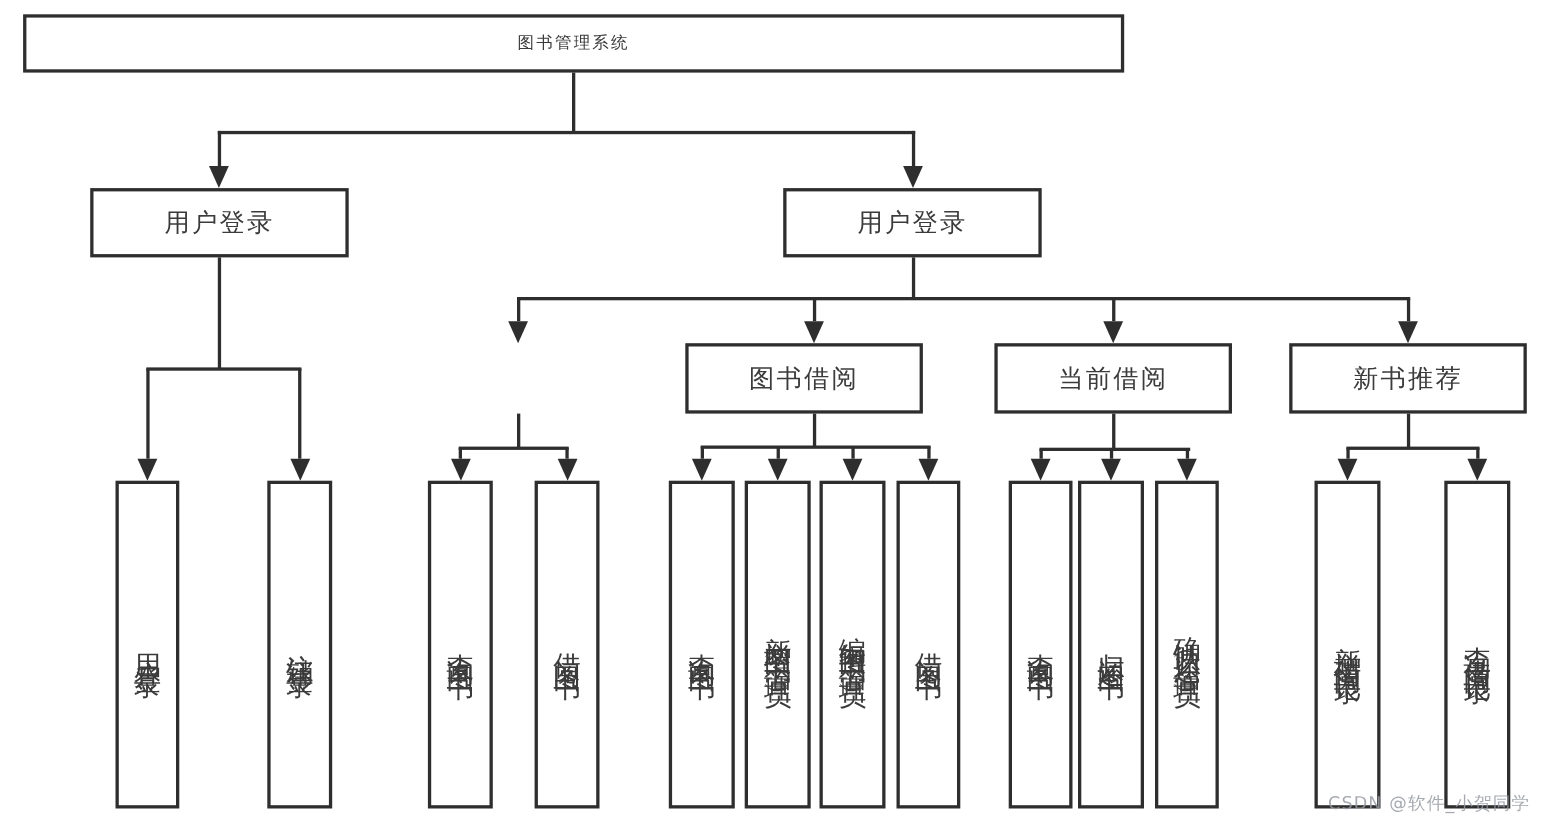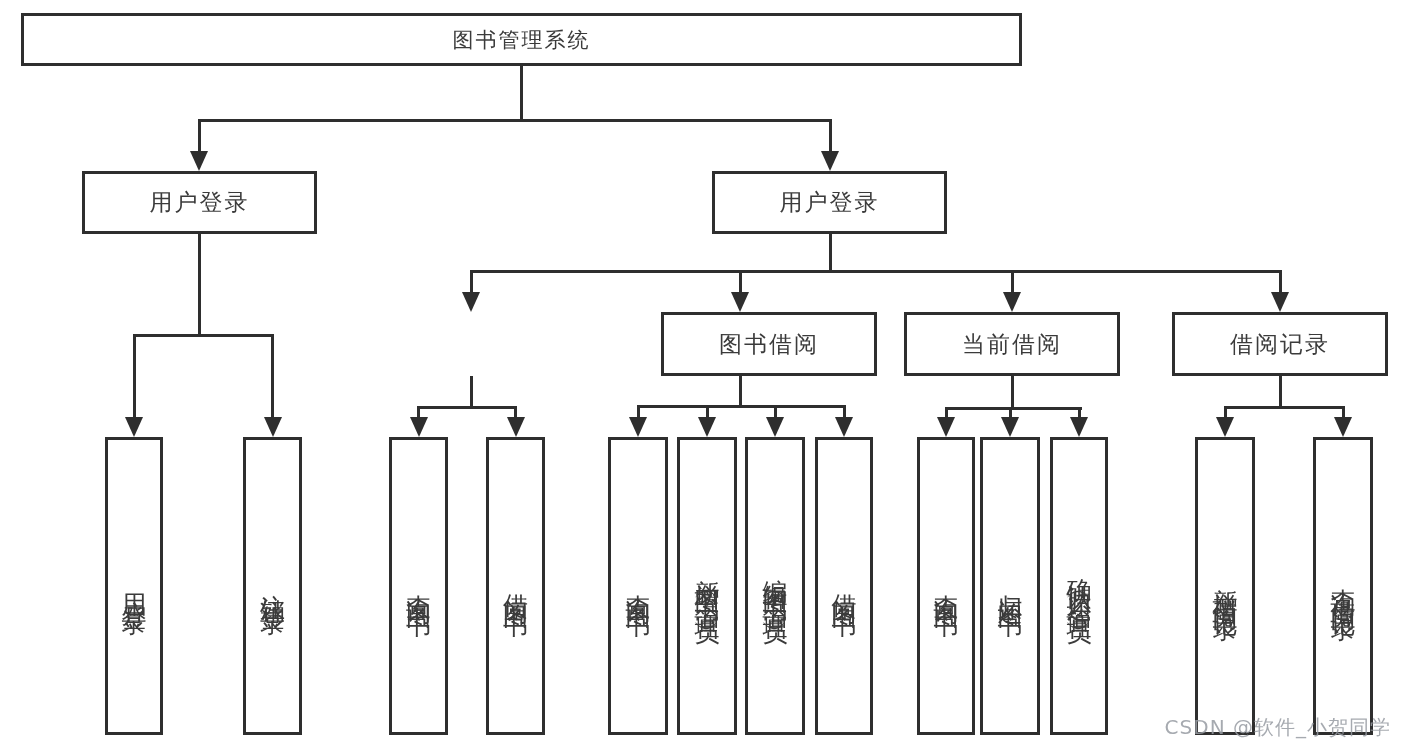--- a/index.html
+++ b/index.html
@@ -15,42 +15,42 @@
     position: absolute;
     box-sizing: border-box;
     border: 3px solid #2e2e2e;
     background: #ffffff;
     display: flex;
     align-items: center;
     justify-content: center;
     color: #3b3b3b;
   }
   .hnode { font-size: 23px; letter-spacing: 2px; }
-  .rootnode { font-size: 21px; letter-spacing: 2px; }
+  .rootnode { font-size: 15px; letter-spacing: 2px; }
   .vnode .vlabel {
     writing-mode: vertical-rl;
     text-orientation: mixed;
     font-size: 25px;
     letter-spacing: 6px;
     line-height: 1;
     color: #3b3b3b;
   }
   .line { position: absolute; background: #2e2e2e; }
   .ah {
     position: absolute;
     width: 0; height: 0;
     border-left: 9px solid transparent;
     border-right: 9px solid transparent;
     border-top: 20px solid #2e2e2e;
   }
   #watermark {
     position: absolute;
     right: 14px;
     bottom: 6px;
-    font-size: 20px;
+    font-size: 16px;
     letter-spacing: 1px;
     color: rgba(150, 155, 162, 0.85);
     white-space: nowrap;
   }
 </style>
 </head>
 <body>
 
 <div id="canvas">
 
@@ -83,28 +83,28 @@
   <div class="line" style="left:469.5px; top:269.5px; width:812px; height:3px;"></div>
   <div class="line" style="left:469.5px; top:271px; width:3px; height:21px;"></div>
   <div class="ah" style="left:462px; top:292px;"></div>
   <div class="line" style="left:738.5px; top:271px; width:3px; height:21px;"></div>
   <div class="ah" style="left:731px; top:292px;"></div>
   <div class="line" style="left:1010.5px; top:271px; width:3px; height:21px;"></div>
   <div class="ah" style="left:1003px; top:292px;"></div>
   <div class="line" style="left:1278.5px; top:271px; width:3px; height:21px;"></div>
   <div class="ah" style="left:1271px; top:292px;"></div>
 
-  <div class="node hnode" style="left:661px; top:312px; width:216px; height:64px;text-align:right;">
+  <div class="node hnode" style="left:623px; top:312px; width:216px; height:64px;text-align:right;">
     <span>图书借阅</span>
   </div>
   <div class="node hnode" style="left:904px; top:312px; width:216px; height:64px;">
     <span>当前借阅</span>
   </div>
   <div class="node hnode" style="left:1172px; top:312px; width:216px; height:64px;">
-    <span>借阅记录</span>
+    <span>新书推荐</span>
   </div>
 
   <div class="line" style="left:469.5px; top:376px; width:3px; height:32px;"></div>
   <div class="line" style="left:417px; top:405.5px; width:100px; height:3px;"></div>
   <div class="line" style="left:417px; top:407px; width:3px; height:10px;"></div>
   <div class="ah" style="left:409.5px; top:417px;"></div>
   <div class="line" style="left:514px; top:407px; width:3px; height:10px;"></div>
   <div class="ah" style="left:506.5px; top:417px;"></div>
 
   <div class="line" style="left:738.5px; top:376px; width:3px; height:30px;"></div>

